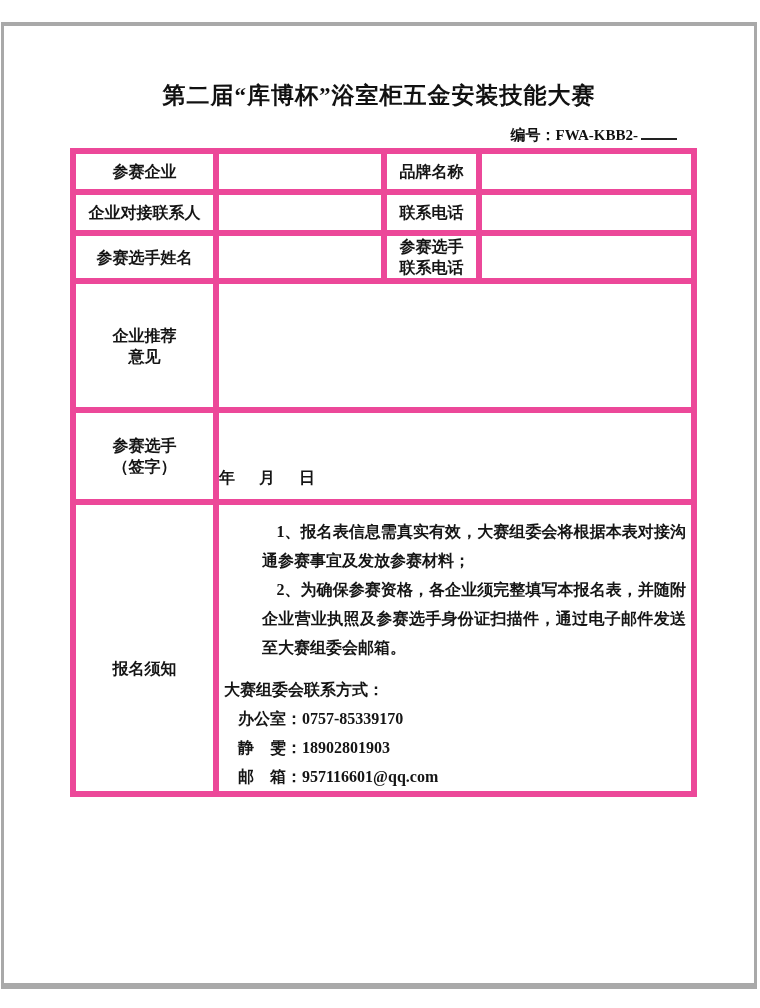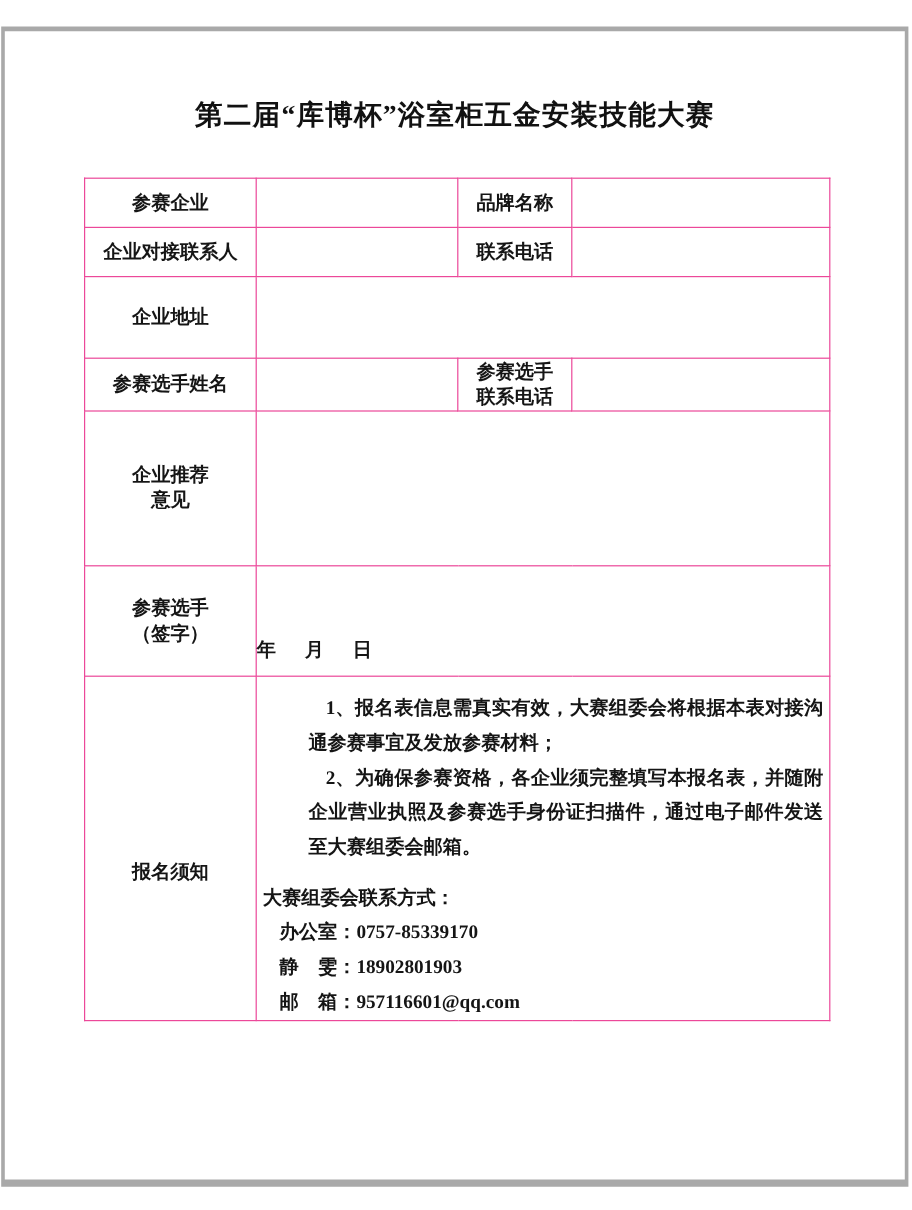--- a/index.html
+++ b/index.html
@@ -36,21 +36,21 @@
     display: inline-block; width: 36px; height: 14px;
     border-bottom: 2px solid #222222; margin-left: 3px;
     vertical-align: baseline;
   }
   table.form {
     position: absolute; top: 122px; left: 66px;
     border-collapse: collapse; table-layout: fixed;
     width: 621px;
   }
   table.form td {
-    border: 1px solid #ec4899;
+    border: 6px solid #ec4899;
     font-weight: bold;
     font-size: 16px;
     color: #151515;
   }
   td.lbl {
     text-align: center;
     vertical-align: middle;
     line-height: 21px;
   }
   td.fill { background: #ffffff; }
@@ -73,44 +73,43 @@
   .contact-line { padding-left: 14px; }
   .two-line span { display: block; }
 </style>
 </head>
 <body>
 
 <div class="page">
 
   <div class="title-1">第二届“库博杯”浴室柜五金安装技能大赛</div>
 
+  <div class="serial">
+    <span>编号：</span><span>FWA-KBB2-</span><span class="blank"></span>
+  </div>
 
   <table class="form">
     <colgroup>
       <col style="width:143px">
         <col style="width:168px">
         <col style="width:95px">
         <col style="width:215px">
     </colgroup>
     <tbody>
         <tr style="height:41px">
       <td class="lbl">参赛企业</td>
       <td class="fill"></td>
       <td class="lbl">品牌名称</td>
       <td class="fill"></td>
     </tr>
     <tr style="height:41px">
       <td class="lbl">企业对接联系人</td>
       <td class="fill"></td>
       <td class="lbl">联系电话</td>
       <td class="fill"></td>
-    </tr>
-    <tr style="height:68px">
-      <td class="lbl">企业地址</td>
-      <td class="fill" colspan="3"></td>
     </tr>
     <tr style="height:44px">
       <td class="lbl">参赛选手姓名</td>
       <td class="fill"></td>
       <td class="lbl two-line">
         <span>参赛选手</span>
         <span>联系电话</span>
       </td>
       <td class="fill"></td>
     </tr>

